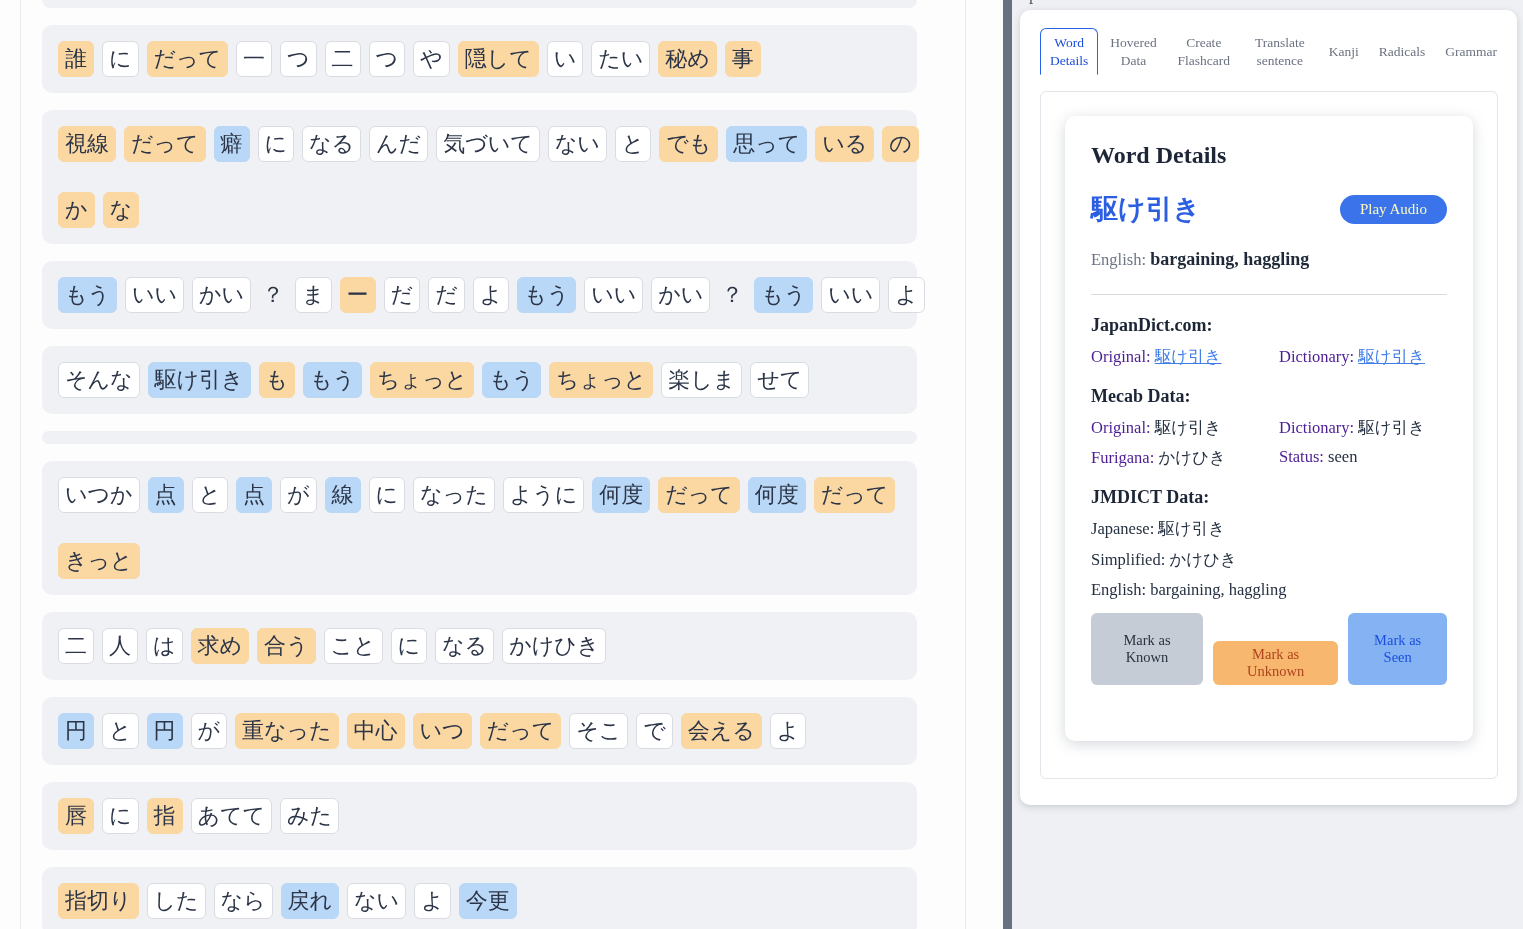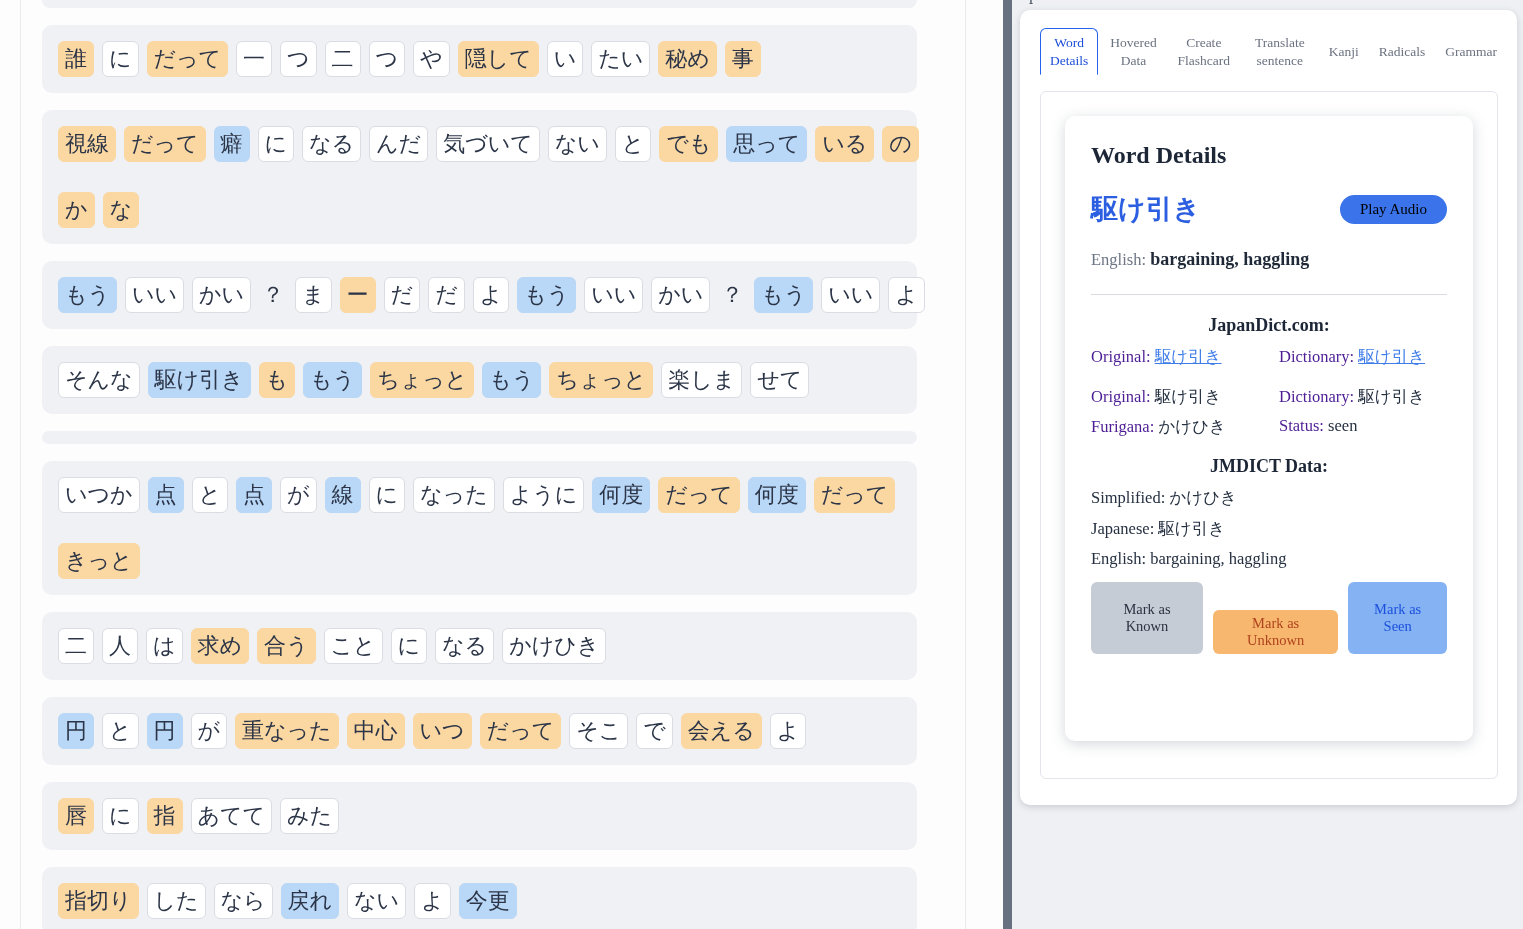--- a/index.html
+++ b/index.html
@@ -53,28 +53,28 @@
 
   .inner-box { margin:16px 19px 0 20px; height:688px; border:1px solid #e3e5ea; border-radius:6px; }
   .word-card {
     margin:24px; height:625px; background:#fff; border-radius:10px;
     box-shadow:0 3px 14px rgba(100,110,125,.28); padding:26px; overflow:hidden;
   }
   .wd-title { font-size:24px; font-weight:bold; color:#1c2636; margin:0 0 22px; }
   .word-row { display:flex; justify-content:space-between; align-items:center; }
   .word-jp { font-size:27px; font-weight:bold; color:#2b5ee0; }
   .play-btn {
-    background:#3b74ea; color:#000000; border:none; border-radius:999px;
+    background:#3b74ea; color:#fef9c3; border:none; border-radius:999px;
     padding:6px 20px; font-size:15px; font-family:inherit; cursor:pointer;
   }
   .eng-line { margin-top:22px; font-size:16.5px; }
   .eng-label { color:#6d7585; }
   .eng-value { color:#1f2937; font-weight:bold; font-size:18px; }
   .divider { border:none; border-top:1px solid #d8dbdf; margin:24px 0 20px; }
-  .sect-h { font-size:18px; font-weight:bold; color:#1c2636; margin:0 0 10px;text-align:center; }
+  .sect-h { font-size:18px; font-weight:bold; color:#1c2636; margin:0 0 10px; }
   .kv-grid {
     display:grid; grid-template-columns:188px 1fr; row-gap:8px;
     font-size:16.5px; color:#253041; margin-bottom:18px;
   }
   .kv-label { color:#4c1d95; }
   a.link { color:#3f7de8; text-decoration:underline; cursor:pointer; }
   .jm-line { margin:9px 0; font-size:16.5px; color:#253041; }
   .note { margin-top:12px; font-size:13.5px; line-height:1.45; color:#4b5563; }
   .btn-row { display:flex; gap:10px; margin-top:13px; }
   .mark-btn { border:none; border-radius:6px; padding:5px 13px; font-size:14.5px; font-family:inherit; cursor:pointer; }
@@ -272,47 +272,48 @@
           <div>
             <span class="kv-label">Original:</span>
             <a class="link">駆け引き</a>
           </div>
           <div>
             <span class="kv-label">Dictionary:</span>
             <a class="link">駆け引き</a>
           </div>
         </div>
 
+        <h3 class="sect-h">Mecab Data:</h3>
         <div class="kv-grid">
           <div>
             <span class="kv-label">Original:</span>
             <span>駆け引き</span>
           </div>
           <div>
             <span class="kv-label">Dictionary:</span>
             <span>駆け引き</span>
           </div>
           <div>
             <span class="kv-label">Furigana:</span>
             <span>かけひき</span>
           </div>
           <div>
             <span class="kv-label">Status:</span>
             <span>seen</span>
           </div>
         </div>
 
         <h3 class="sect-h">JMDICT Data:</h3>
+        <div class="jm-line">
+          <span>Japanese:</span>
+          <span>駆け引き</span>
+        </div>
         <div class="jm-line">
           <span>Simplified:</span>
           <span>かけひき</span>
-        </div>
-        <div class="jm-line">
-          <span>Japanese:</span>
-          <span>駆け引き</span>
         </div>
         <div class="jm-line">
           <span>English:</span>
           <span>bargaining, haggling</span>
         </div>
 
 
         <div class="btn-row">
           <button class="mark-btn known">Mark as Known</button>
           <button class="mark-btn unknown">Mark as Unknown</button>

